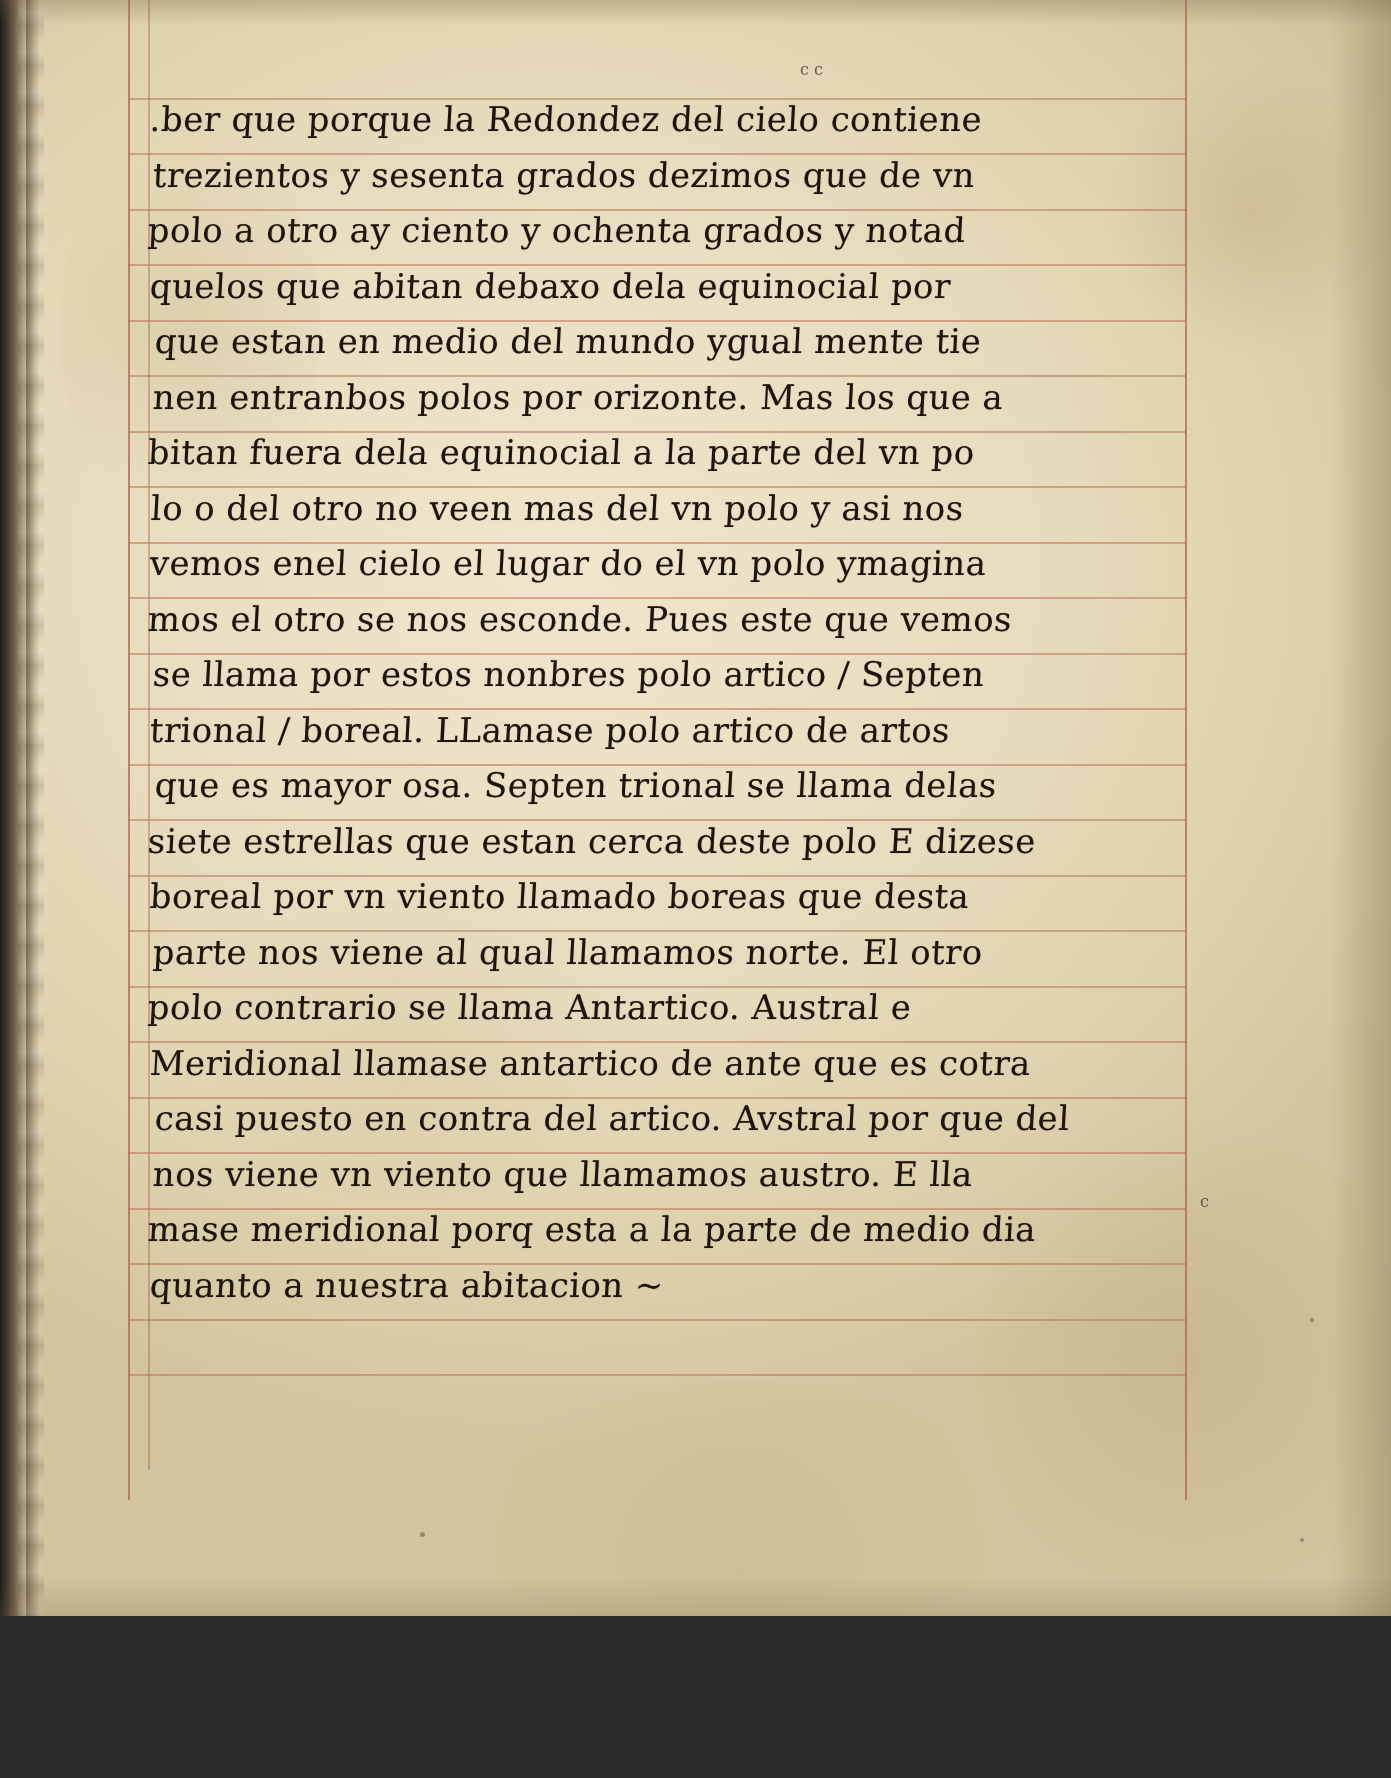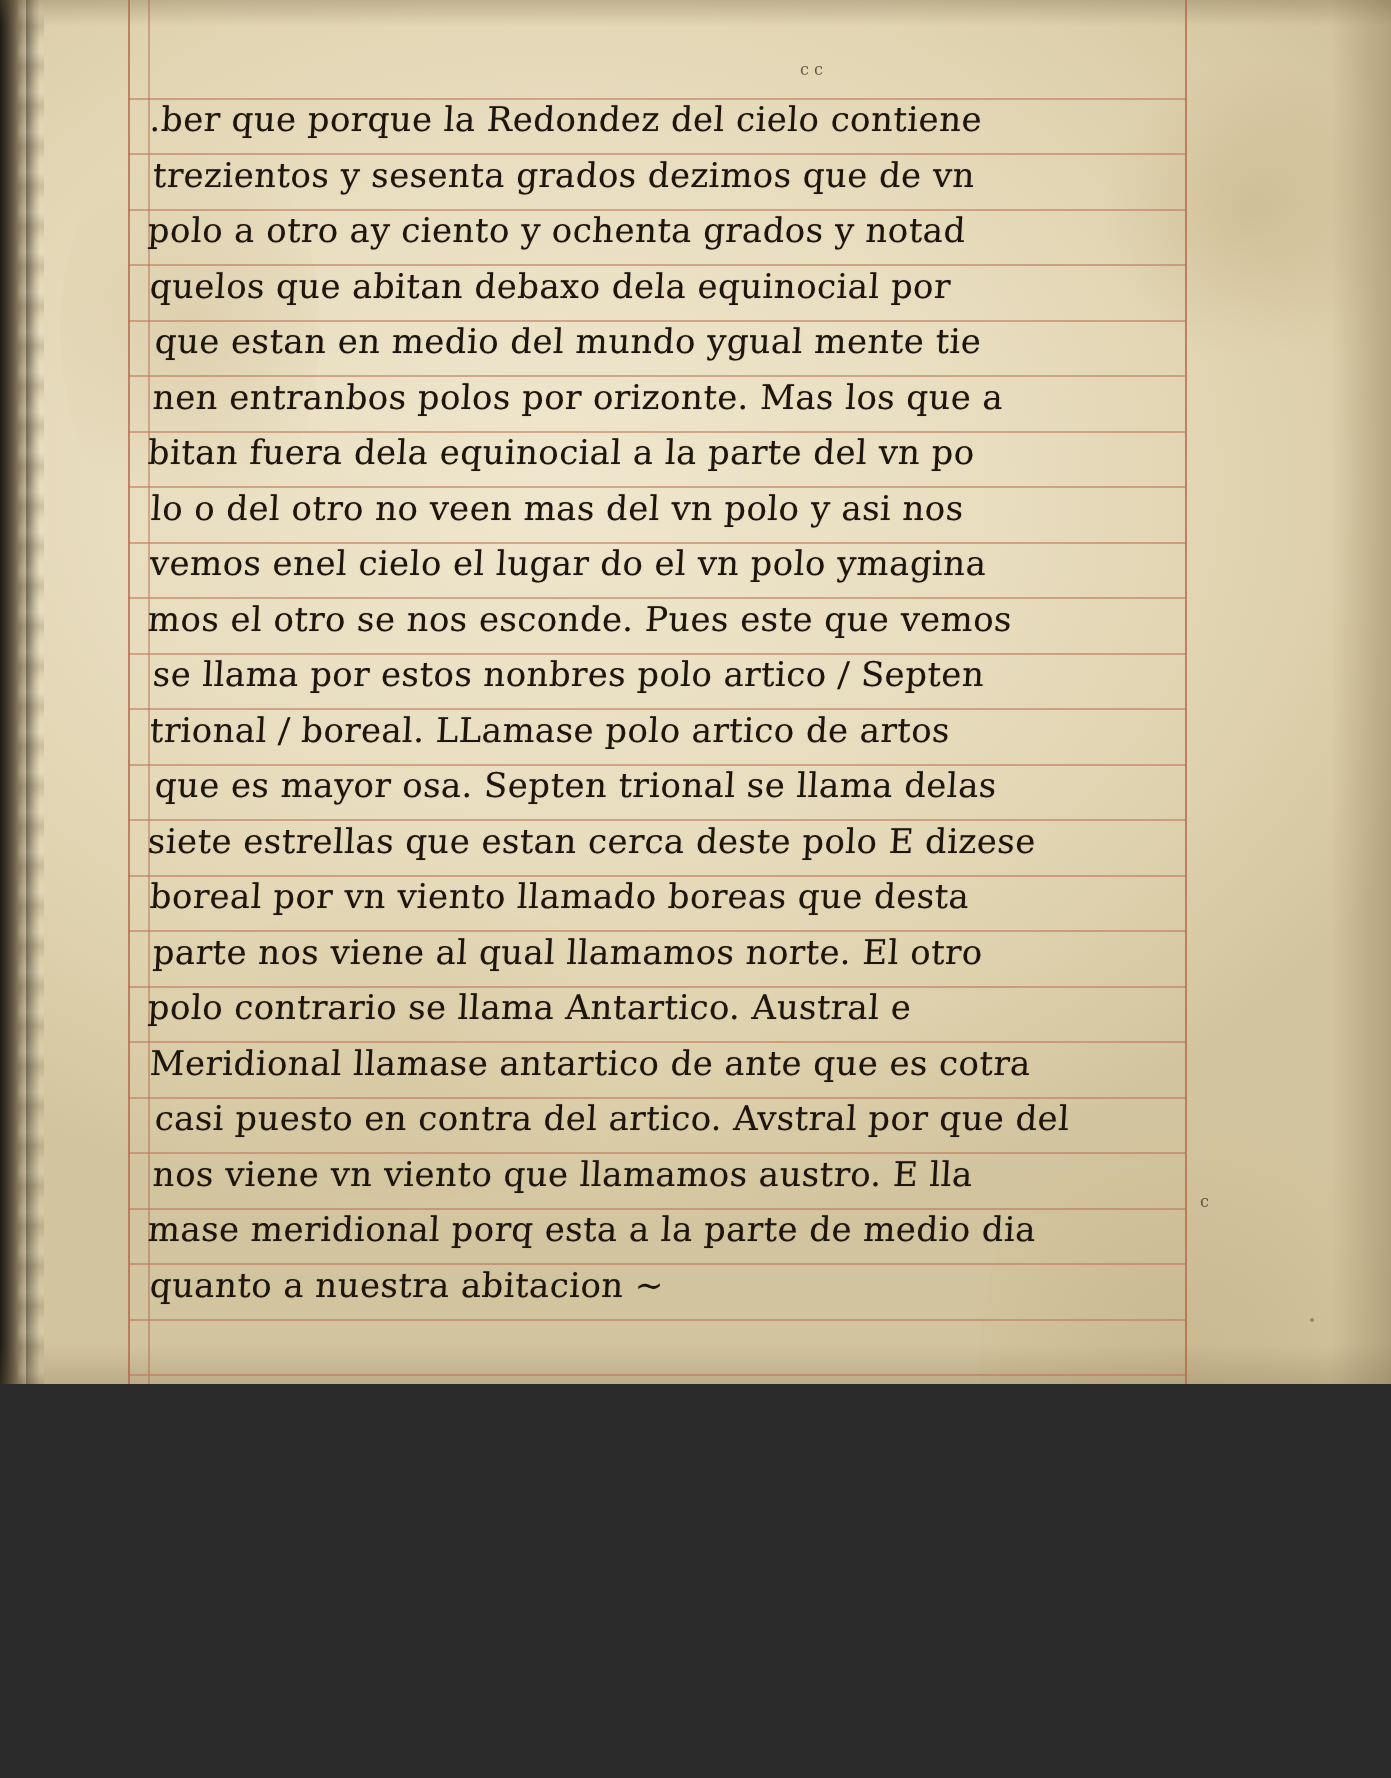--- a/index.html
+++ b/index.html
@@ -3,21 +3,21 @@
 <meta charset="utf-8">
 <style>
   html, body {
     margin: 0;
     padding: 0;
     background: #2b2b2b;
   }
   #page {
     position: relative;
     width: 1391px;
-    height: 1384px;
+    height: 1616px;
     overflow: hidden;
     background: #f0abfc;
     font-family: "DejaVu Serif", serif;
   }
 
   
   .parchment {
     position: absolute;
     inset: 0;
     background:

